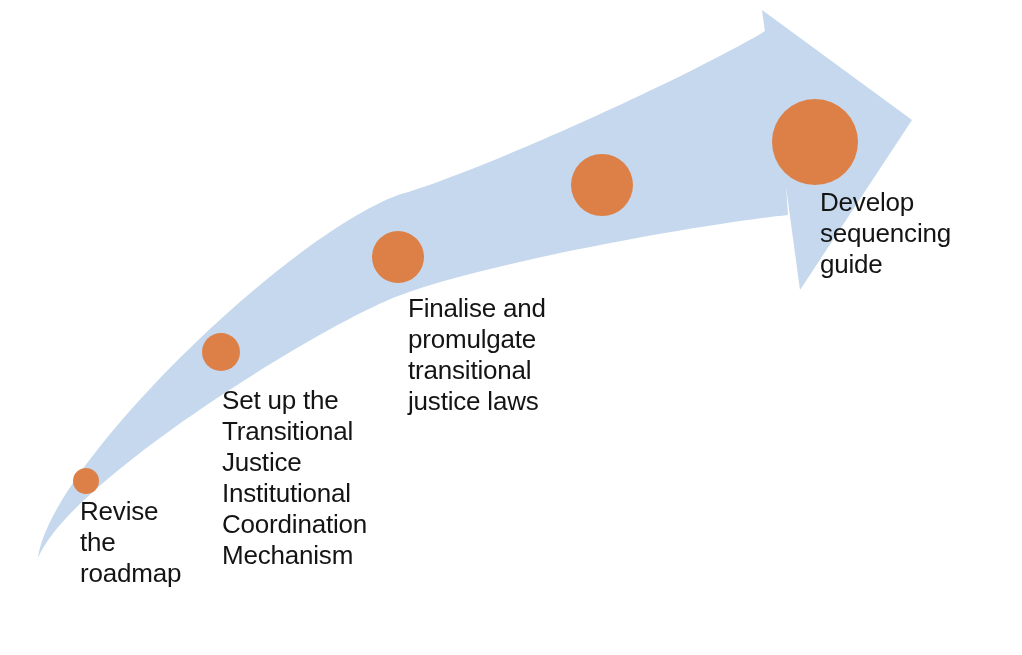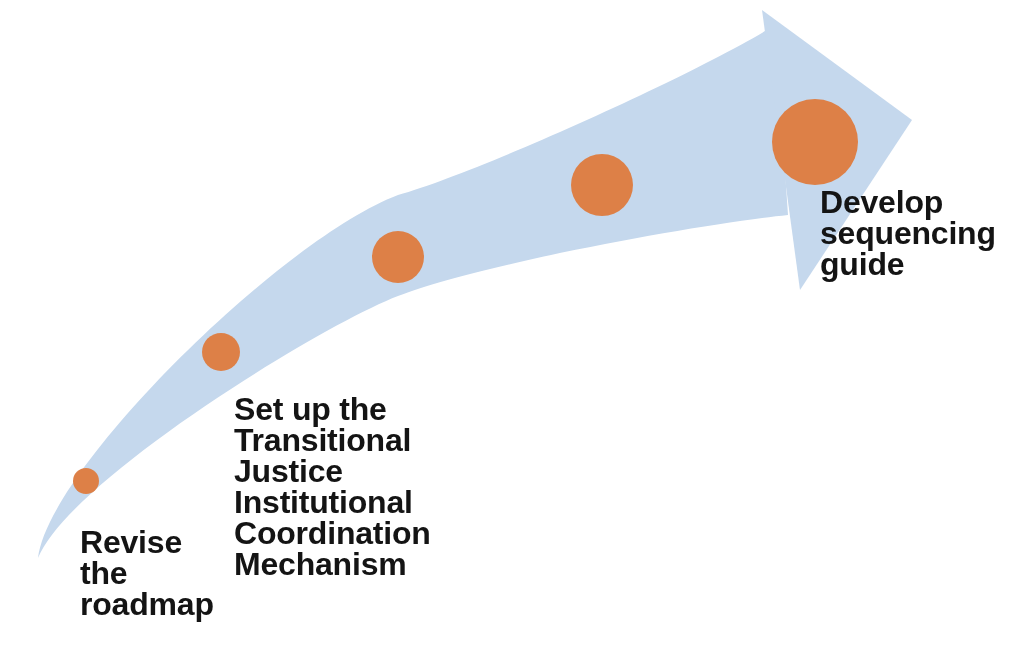--- a/index.html
+++ b/index.html
@@ -6,29 +6,29 @@
   .canvas{
     position:relative;
     width:1022px;height:655px;
     background:#ffffff;
     overflow:hidden;
     font-family:"Liberation Sans",sans-serif;
   }
   .arrow-svg{position:absolute;left:0;top:0;}
   .m-label{
     position:absolute;
-    font-weight:700;
-    font-size:32px;
+    font-weight:400;
+    font-size:26px;
     line-height:31px;
     letter-spacing:-0.2px;
     color:#141414;
     white-space:pre-line;
   }
-  .m-label.l1{left:80px;top:496px;width:150px;margin-top:31px;}
-  .m-label.l2{left:234px;top:385px;width:190px;margin-top:9px;}
+  .m-label.l1{left:80px;top:496px;width:150px;}
+  .m-label.l2{left:222px;top:385px;width:190px;}
   .m-label.l3{left:408px;top:293px;width:190px;}
   .m-label.l4{left:615px;top:238px;width:200px;}
   .m-label.l5{left:820px;top:187px;width:200px;}
 </style>
 </head>
 <body>
 
 <div class="canvas" style="background: rgb(255, 255, 255);">
 
   <svg class="arrow-svg" width="1022" height="655" viewBox="0 0 1022 655">
@@ -53,17 +53,21 @@
 
   <div class="m-label l1" style="color: rgb(20, 20, 20);">Revise
 the
 roadmap</div>
   <div class="m-label l2" style="color: rgb(20, 20, 20);">Set up the
 Transitional
 Justice
 Institutional
 Coordination
 Mechanism</div>
+  <div class="m-label l3" style="color: rgb(20, 20, 20);">Finalise and
+promulgate
+transitional
+justice laws</div>
   <div class="m-label l5" style="color: rgb(20, 20, 20);">Develop
 sequencing
 guide</div>
 
 </div>
 
 </body></html>

